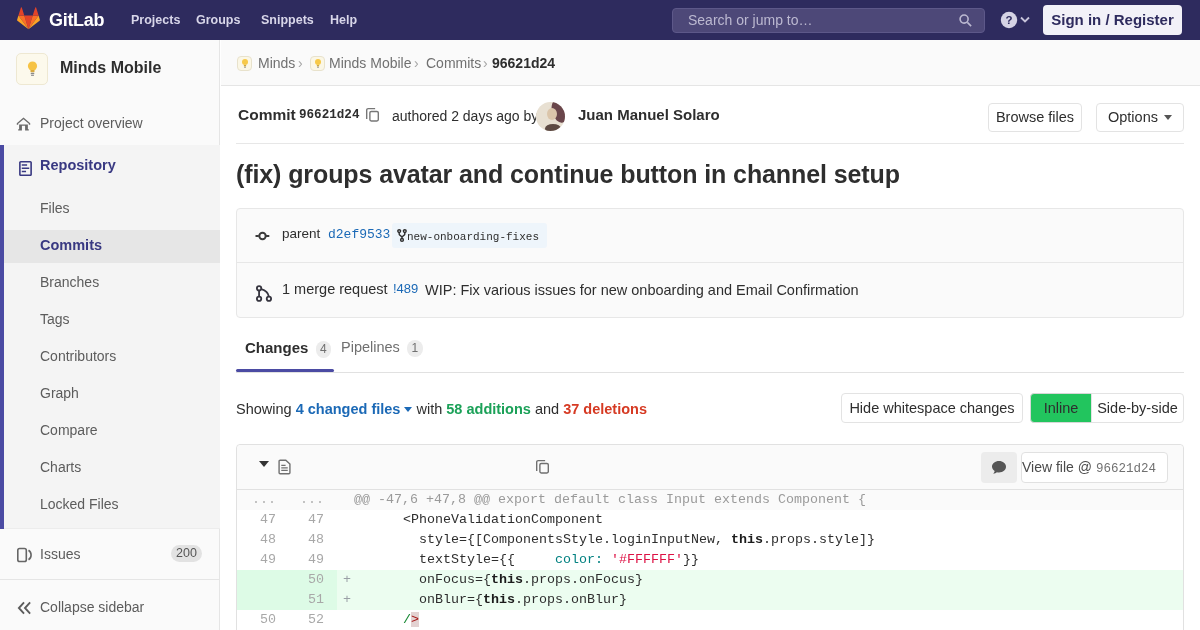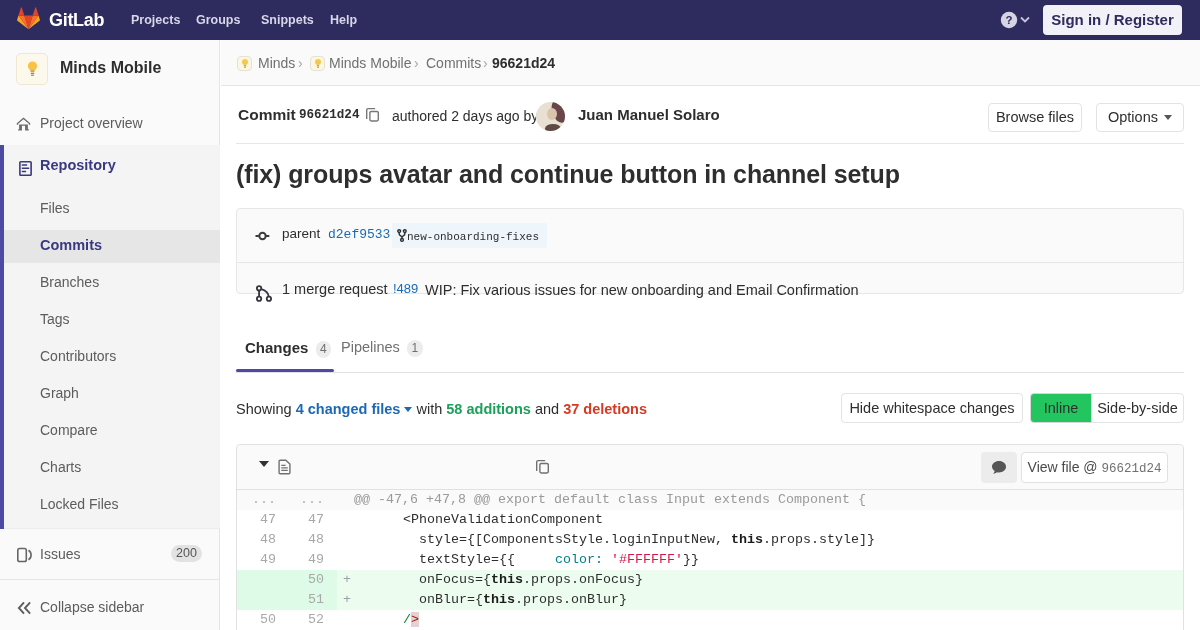--- a/index.html
+++ b/index.html
@@ -29,21 +29,21 @@
 #crumb-bar { position:absolute; left:221px; top:40px; width:979px; height:46px; background:#fafafa; border-bottom:1px solid #e5e5e5; }
 .crumb-avatar { position:absolute; top:16px; width:15px; height:15px; background:#fbf7e6; border:1px solid #e8e2cc; border-radius:4px; }
 .crumb { color:#707070; }
 .crumb-sep { color:#a7a7a7; }
 
 
 #main { position:absolute; left:221px; top:86px; width:979px; height:544px; background:#fff; }
 .btn { border:1px solid #e3e3e3; border-radius:4px; background:#fff; color:#2e2e2e; font-size:14.5px; text-align:center; position:absolute; }
 #commit-row { position:absolute; left:15px; top:0; width:948px; height:58px; border-bottom:1px solid #e7e7e7; }
 #title { position:absolute; left:15px; top:74px; font-size:25px; font-weight:700; color:#2e2e2e; letter-spacing:-0.1px; }
-#commit-box { position:absolute; left:15px; top:122px; width:948px; height:86px; background:#fafafa; border:1px solid #e7e7e7; border-radius:4px;text-align:right; }
+#commit-box { position:absolute; left:15px; top:122px; width:948px; height:110px; background:#fafafa; border:1px solid #e7e7e7; border-radius:4px;text-align:right; }
 #cb-divider { position:absolute; left:0px; top:53px; width:946px; height:1px; background:#e7e7e7; }
 .ref-label { position:absolute; left:155px; top:14px; height:25px; background:#eef5fb; border-radius:3px; padding:0 8px 0 5px; line-height:25px; }
 #tabs-line { position:absolute; left:15px; top:286px; width:948px; height:1px; background:#e1e1e1; }
 #tabs-underline { position:absolute; left:15px; top:283px; width:98px; height:3px; background:#4b4ba3; border-radius:2px; }
 .badge-pill { display:inline-block; background:#ececec; color:#707070; border-radius:8.5px; font-size:12px; height:17px; line-height:17px; padding:0 4.5px; font-weight:400; margin-left:3px; }
 #diff-box { position:absolute; left:15px; top:358px; width:948px; height:192px; border:1px solid #e1e1e1; border-radius:4px 4px 0 0; overflow:hidden; }
 #diff-header { position:absolute; left:0; top:0; width:946px; height:45px; background:#fafafa; border-bottom:1px solid #e1e1e1; border-radius:4px 4px 0 0; }
 table.diff { border-collapse:collapse; table-layout:fixed; position:absolute; left:0; top:45px; width:946px; font-family:"Liberation Mono",monospace; font-size:13.34px; }
 table.diff td { height:20px; padding:0; white-space:pre; vertical-align:middle; line-height:20px; }
 td.ln { width:50px; text-align:right; color:#a8a8a8; }
@@ -77,20 +77,29 @@
     <path fill="#e24329" d="M2.2 12.9h9.2L7.5.7a.7.7 0 0 0-1.3 0Z"></path>
     <path fill="#fc6d26" d="m18 33.2 6.6-20.3h9.2Z"></path>
     <path fill="#fca326" d="m33.8 12.9 2 6.2a1.4 1.4 0 0 1-.5 1.5L18 33.2Z"></path>
     <path fill="#e24329" d="M33.8 12.9h-9.2l4-12.2a.7.7 0 0 1 1.3 0Z"></path>
   </svg>
   <div id="logo-text">GitLab</div>
   <div class="navlink" style="left:131px">Projects</div>
   <div class="navlink" style="left:196px">Groups</div>
   <div class="navlink" style="left:261px">Snippets</div>
   <div class="navlink" style="left:330px">Help</div>
+  <div id="searchbox">
+    <div class="ph">Search or jump to…</div>
+    <svg class="abs" style="right:11px;top:4px" width="15" height="15" viewBox="0 0 16 16">
+        <g fill="none" stroke="#bcb9d1" stroke-width="1.7">
+          <circle cx="6.5" cy="6.5" r="4.3"></circle>
+          <path d="M10 10l4 4"></path>
+        </g>
+      </svg>
+  </div>
   <svg class="abs" style="left:1000px;top:11px" width="18" height="18" viewBox="0 0 18 18">
       <circle cx="9" cy="9" r="8.2" fill="#d5d3e4"></circle>
       <text x="9" y="13" text-anchor="middle" font-size="11.5" font-weight="bold" fill="#2e2b5e" font-family="Liberation Sans,sans-serif">?</text>
     </svg>
   <svg class="abs" style="left:1020px;top:16px" width="10" height="8" viewBox="0 0 10 8">
       <path d="M1 1.5l4 4 4-4" stroke="#c7c4da" stroke-width="1.8" fill="none"></path>
     </svg>
   <div id="signin">Sign in / Register</div>
 </div>
 
@@ -245,21 +254,21 @@
           <g fill="none" stroke="#707070" stroke-width="1.5">
             <rect x="5.2" y="4.2" width="9" height="10.2" rx="1.5"></rect>
             <path d="M10.8 1.2H3.4A1.6 1.6 0 0 0 1.8 2.8v9.4"></path>
           </g>
         </svg>
       <div class="abs" style="left:744px;top:7px;width:36px;height:31px;background:#ececec;border-radius:4px">
         <svg class="abs" style="left:10px;top:8px" width="16" height="16" viewBox="0 0 16 16">
             <path fill="#565656" d="M8 1C4.1 1 1 3.5 1 6.6c0 1.8 1 3.4 2.6 4.4-0.1 0.8-0.5 1.9-1.4 2.7 1.6-0.2 2.9-0.9 3.7-1.5 0.7 0.2 1.4 0.2 2.1 0.2 3.9 0 7-2.5 7-5.7S11.9 1 8 1z"></path>
           </svg>
       </div>
-      <div class="abs" style="left:784px;top:7px;width:147px;height:31px;background:#fff;border:1px solid #e1e1e1;border-radius:4px;line-height:29px;text-align:center;color:#4a4a4a;font-size:14px">View file @ <span class="mono" style="font-size:12.5px;color:#707070">96621d24</span></div>
+      <div class="abs" style="left:784px;top:7px;width:147px;height:31px;background:#fff;border:1px solid #e1e1e1;border-radius:4px;line-height:29px;text-align:left;color:#4a4a4a;font-size:14px">View file @ <span class="mono" style="font-size:12.5px;color:#707070">96621d24</span></div>
     </div>
     <table class="diff">
       <tbody>
           <tr class="hunk">
             <td class="ln ln1">...</td>
             <td class="ln ln2">...</td>
             <td class="code" style="padding-left:17px">@@ -47,6 +47,8 @@ export default class Input extends Component {</td>
           </tr>
       <tr>
             <td class="ln ln1">47</td>

